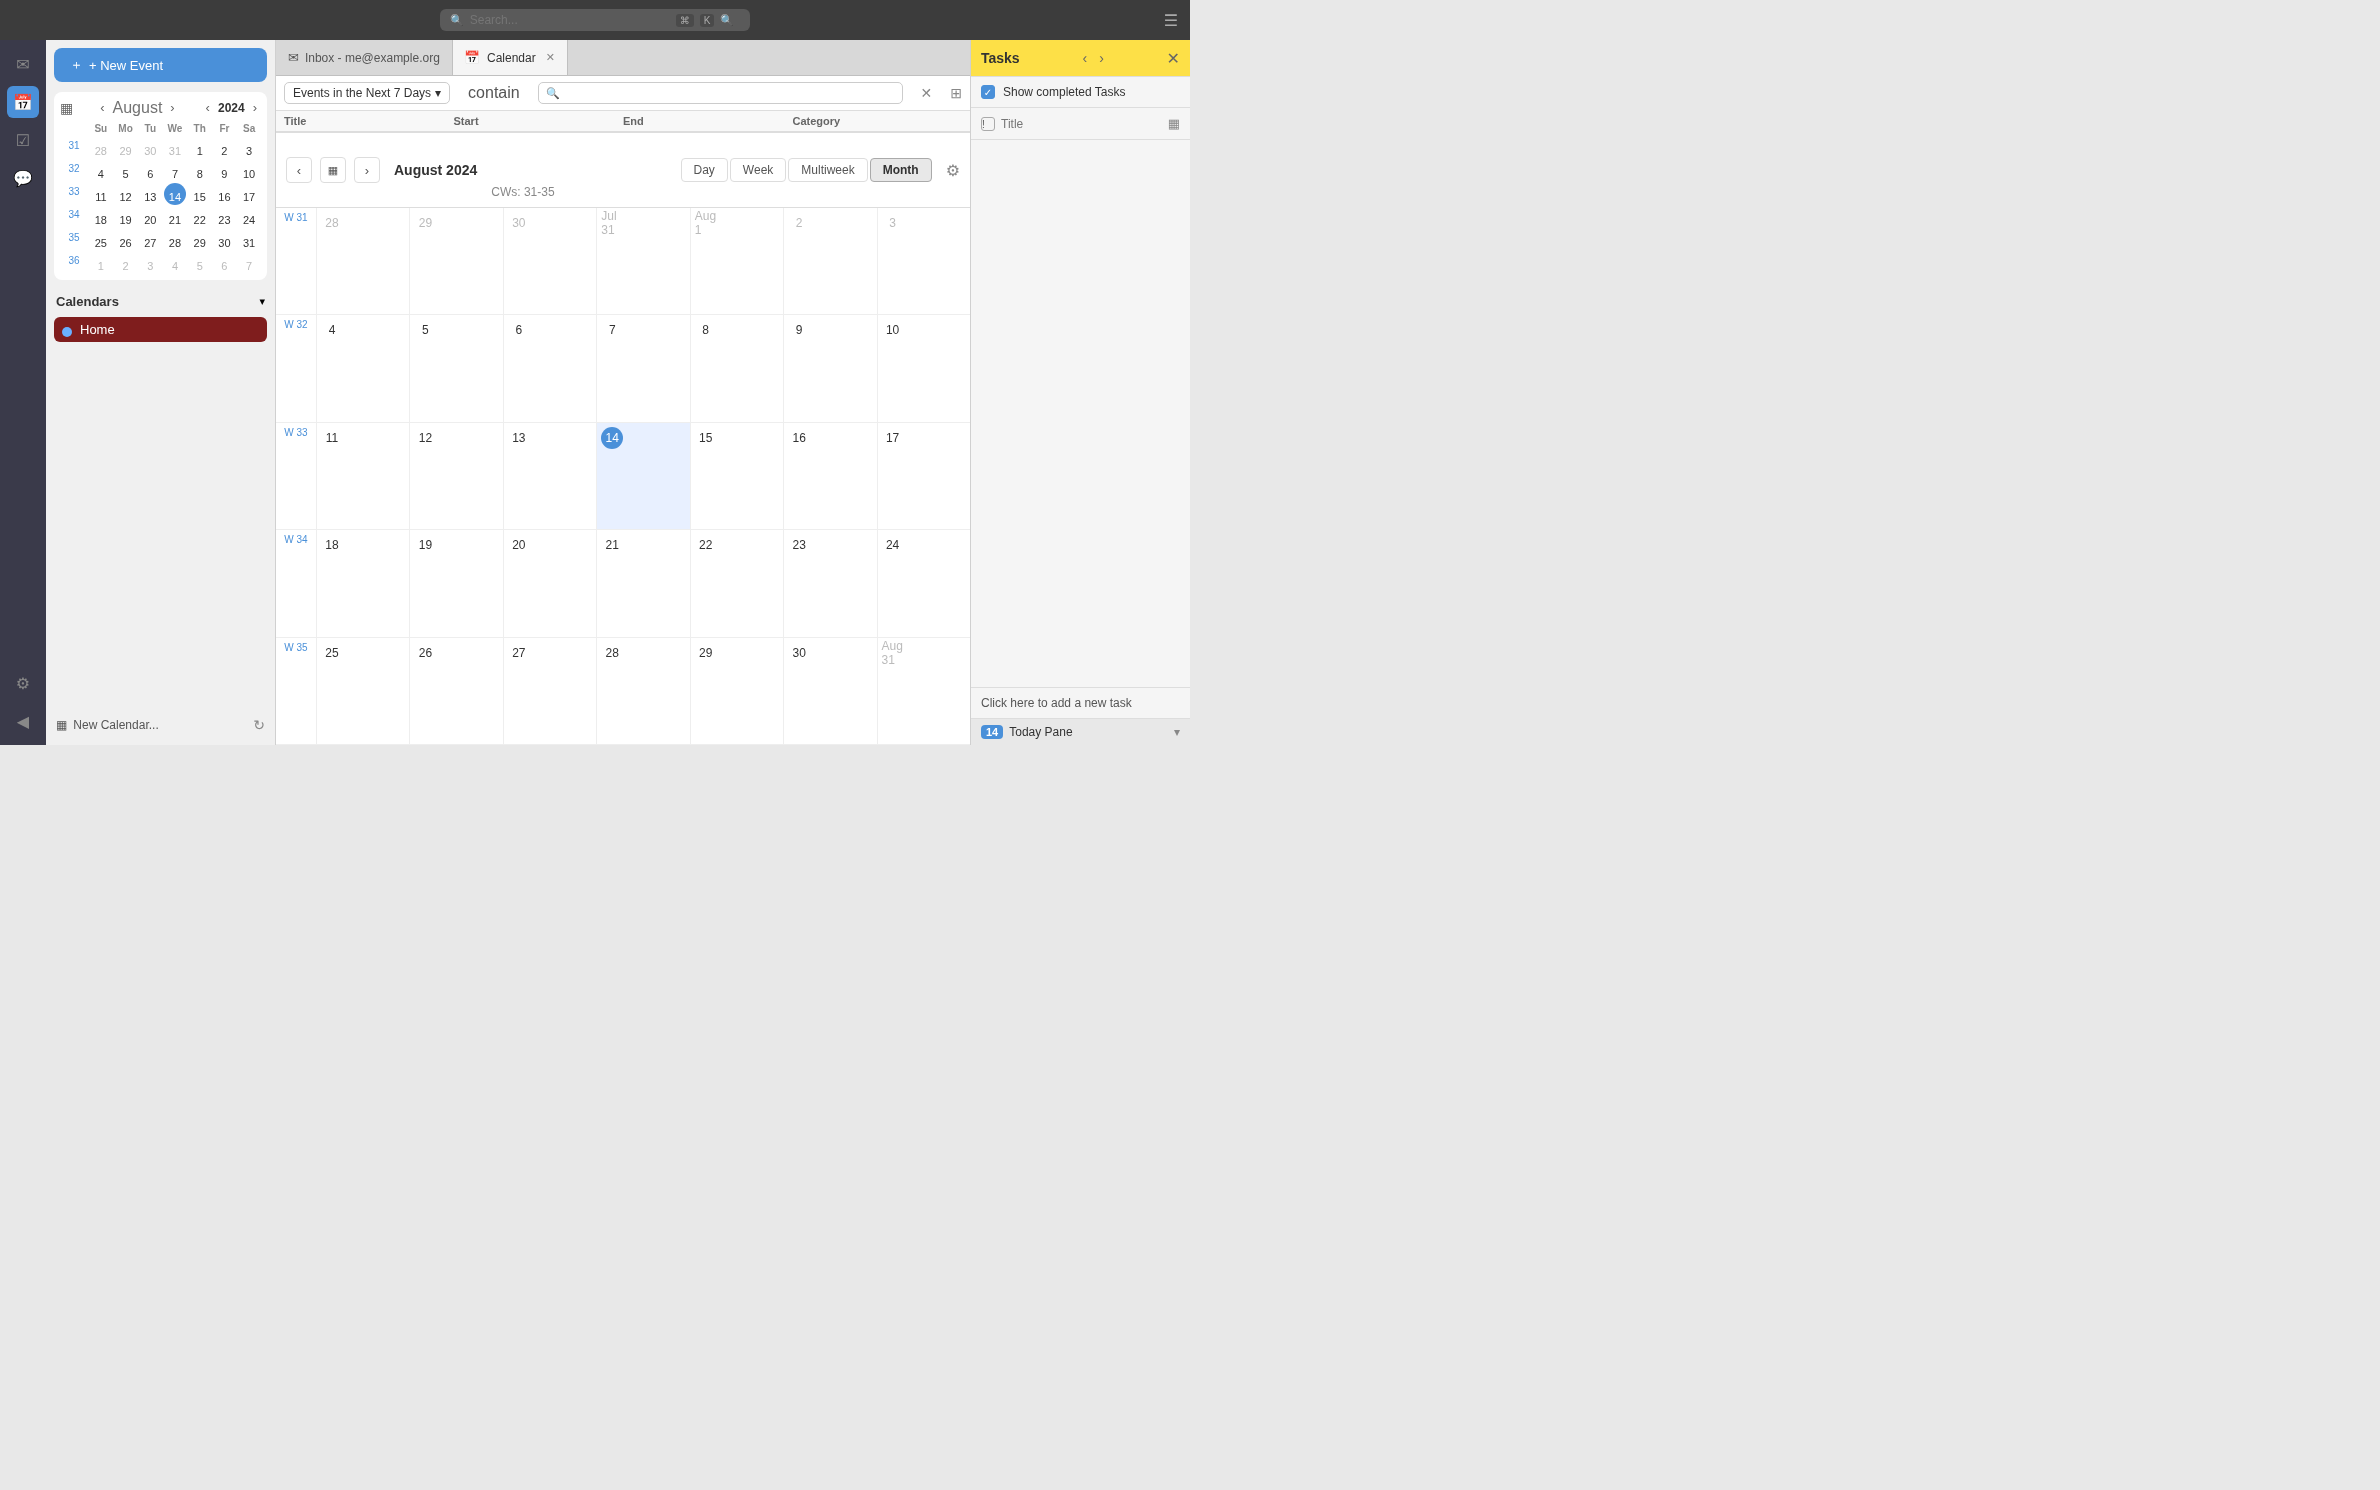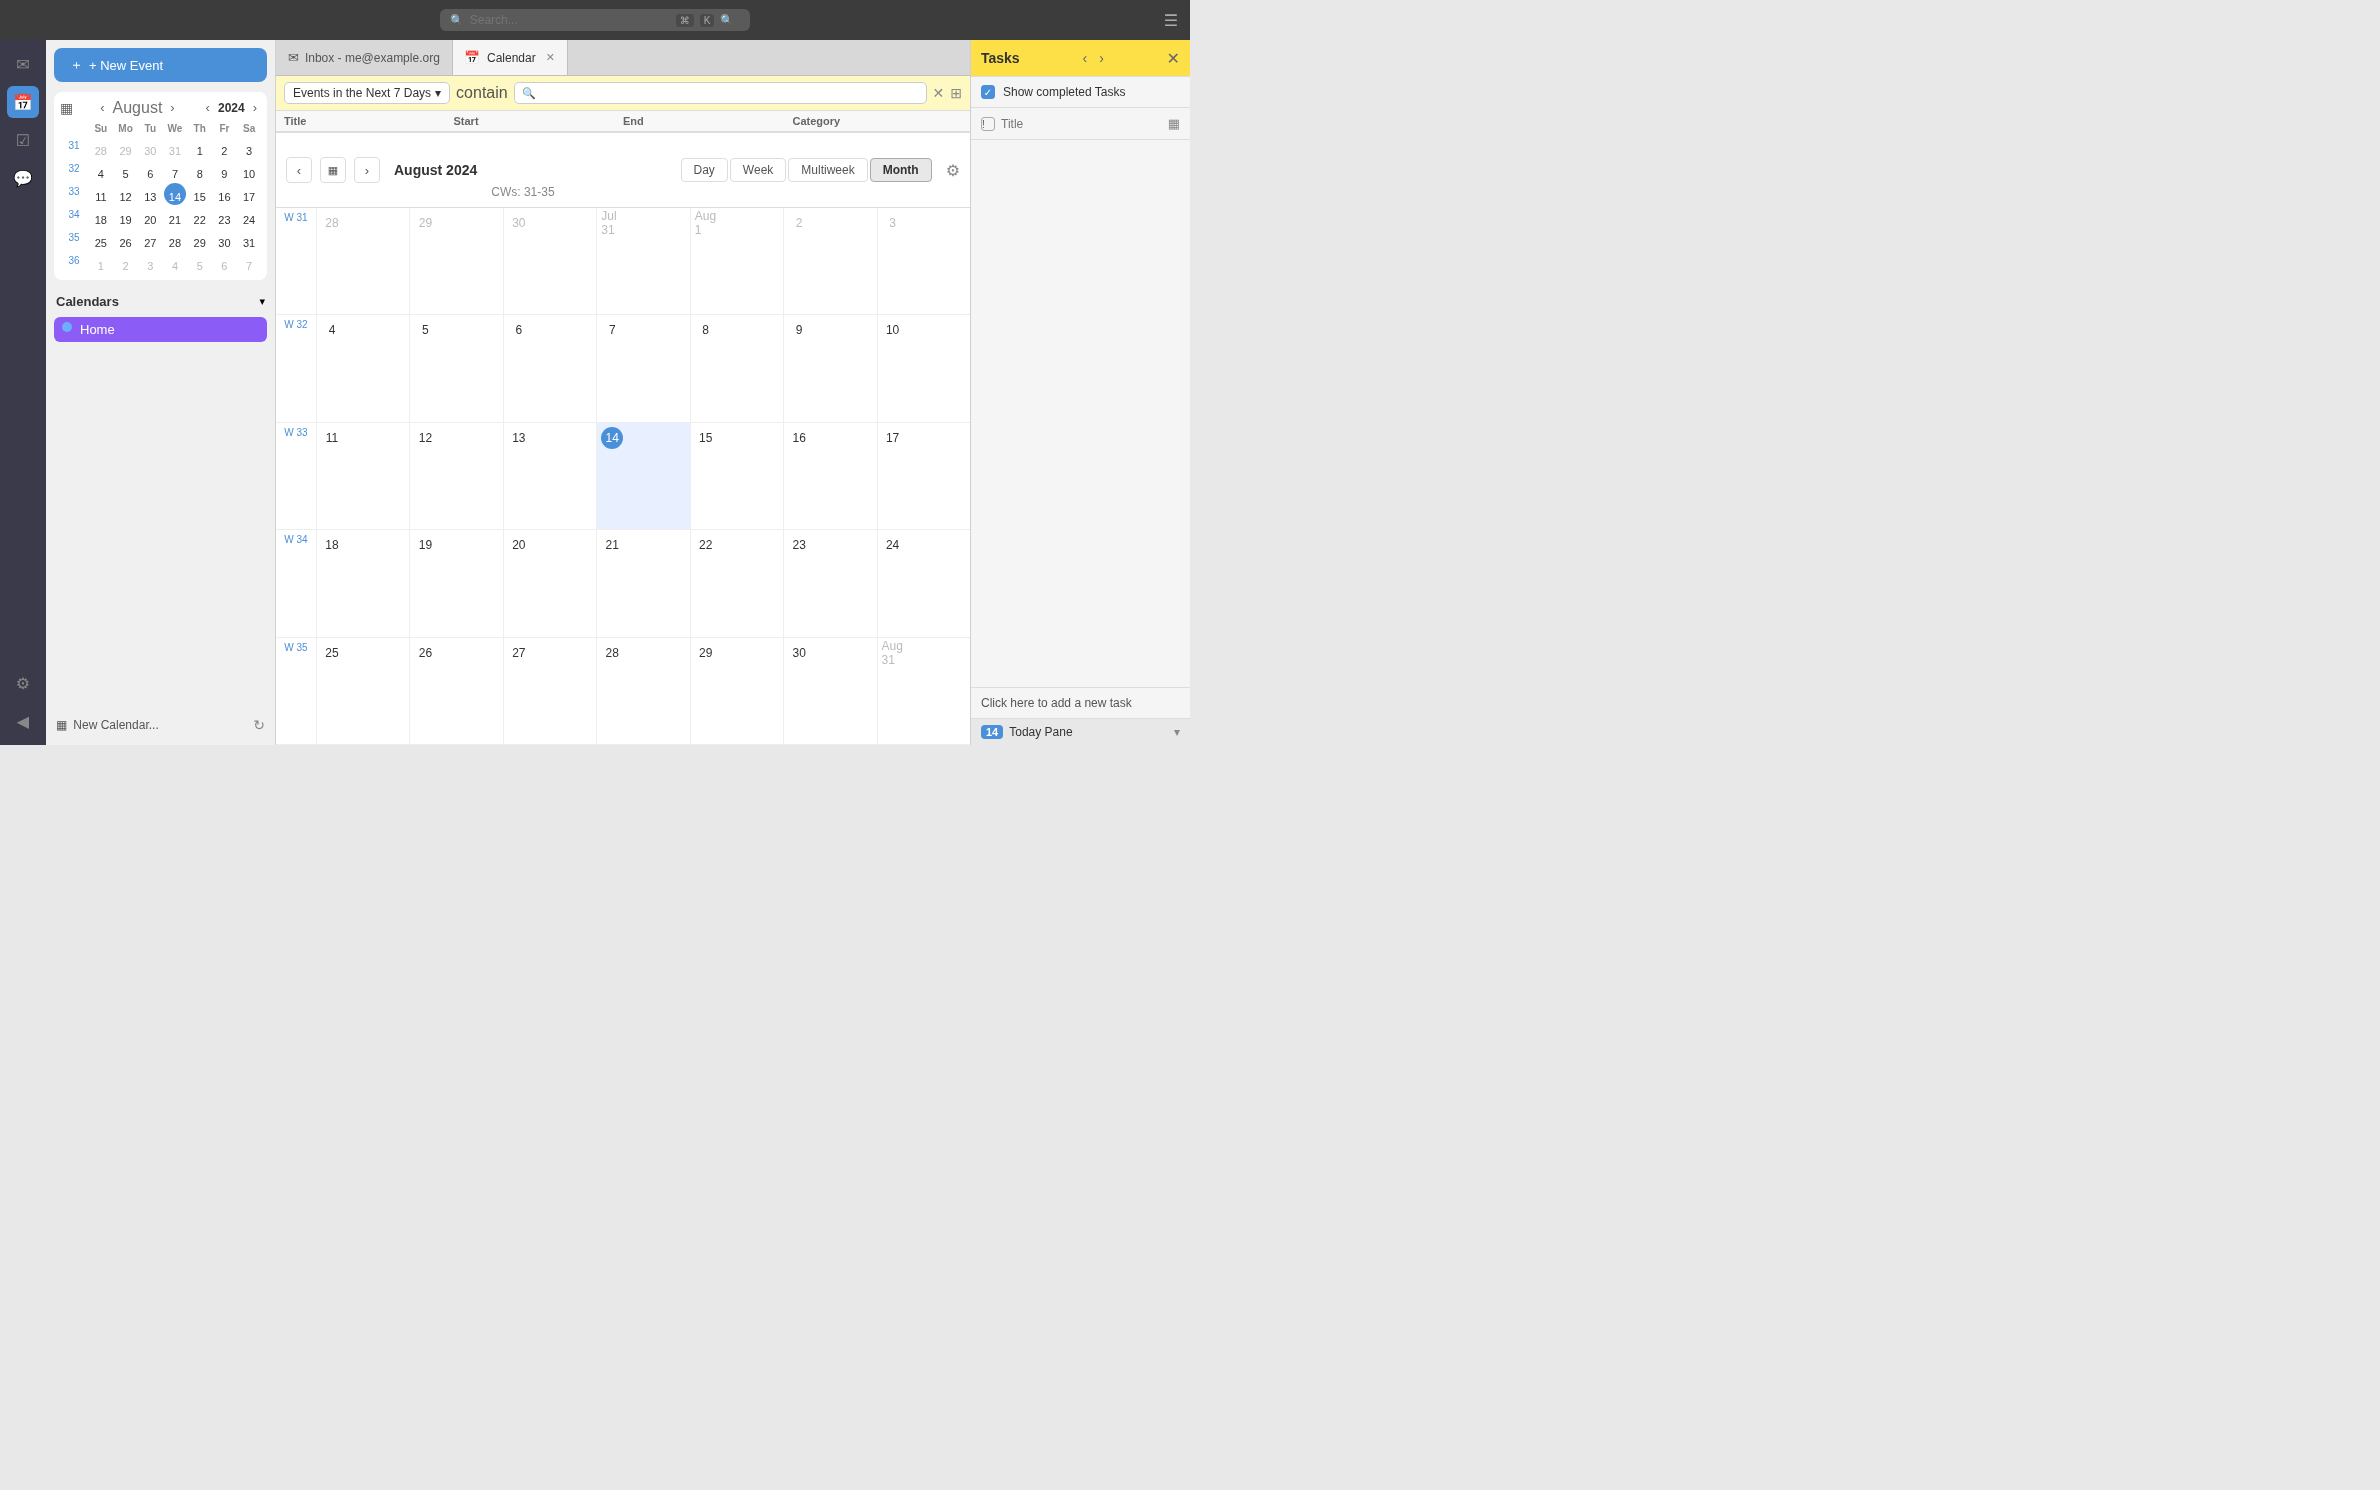--- a/index.html
+++ b/index.html
@@ -34,37 +34,37 @@
     .mini-cal-grid { display: grid; grid-template-columns: 28px repeat(7, 1fr); gap: 1px; }
     .mini-cal-dow { text-align: center; font-size: 10px; color: #888; padding: 2px 0; font-weight: 600; }
     .mini-cal-week { text-align: center; font-size: 10px; color: #4a90d9; padding: 3px 0; cursor: pointer; }
     .mini-cal-day { text-align: center; font-size: 11px; color: #333; padding: 3px 0; cursor: pointer; border-radius: 50%; width: 22px; height: 22px; line-height: 22px; margin: auto; }
     .mini-cal-day.today { background: #4a90d9; color: white; border-radius: 50%; }
     .mini-cal-day.other-month { color: #bbb; }
     .cal-grid-icon { font-size: 14px; color: #666; }
     .calendars-section { margin-top: 10px; }
     .calendars-header { display: flex; align-items: center; justify-content: space-between; padding: 4px 2px; cursor: pointer; }
     .calendars-label { font-weight: 600; font-size: 13px; color: #333; }
-    .calendar-item { display: flex; align-items: flex-start; gap: 8px; padding: 5px 8px; border-radius: 6px; background: #8b5cf6; margin-top: 4px; cursor: pointer; }
+    .calendar-item { display: flex; align-items: flex-end; gap: 8px; padding: 5px 8px; border-radius: 6px; background: #7f1d1d; margin-top: 4px; cursor: pointer; }
     .calendar-dot { width: 10px; height: 10px; border-radius: 50%; background: #6ab0ff; }
     .calendar-item-label { color: white; font-size: 13px; }
     .left-panel-footer { margin-top: auto; display: flex; align-items: center; justify-content: space-between; padding: 4px 2px; }
     .new-cal-btn { display: flex; align-items: center; gap: 6px; color: #555; font-size: 12px; cursor: pointer; background: none; border: none; }
     .sync-icon { color: #888; font-size: 14px; cursor: pointer; }
 
     
     .tabs-area { display: flex; flex-direction: column; flex: 1; min-width: 0; }
     .tab-bar { display: flex; align-items: center; background: #d8d8d8; border-bottom: 1px solid #c0c0c0; height: 36px; }
     .tab { display: flex; align-items: center; gap: 6px; padding: 0 12px; height: 100%; cursor: pointer; font-size: 12px; color: #555; border-right: 1px solid #c0c0c0; }
     .tab.active { background: #f5f5f5; color: #333; }
     .tab-icon { font-size: 13px; }
     .tab-close { color: #888; margin-left: 4px; font-size: 11px; cursor: pointer; }
 
     
-    .filter-bar { display: flex; align-items: center; gap: 6px; padding: 6px 8px; background: #fef9c3; border-bottom: 1px solid #ddd; }
+    .filter-bar { display: flex; align-items: center; gap: 18px; padding: 6px 8px; background: #ffffff; border-bottom: 1px solid #ddd; }
     .filter-dropdown { display: flex; align-items: center; gap: 4px; background: white; border: 1px solid #ccc; border-radius: 5px; padding: 3px 8px; cursor: pointer; font-size: 12px; color: #333; }
     .filter-contain { font-size: 16px; color: #555; }
     .filter-search { display: flex; align-items: center; flex: 1; background: white; border: 1px solid #ccc; border-radius: 5px; padding: 3px 8px; gap: 6px; }
     .filter-search input { border: none; outline: none; font-size: 12px; flex: 1; }
     .filter-clear { color: #888; cursor: pointer; font-size: 14px; }
     .filter-cols-icon { color: #888; cursor: pointer; font-size: 14px; }
 
     
     .results-table { background: white; border-bottom: 1px solid #ddd; }
     .results-header { display: grid; grid-template-columns: 1fr 1fr 1fr 1fr; padding: 4px 8px; background: #f8f8f8; border-bottom: 1px solid #ddd; }

